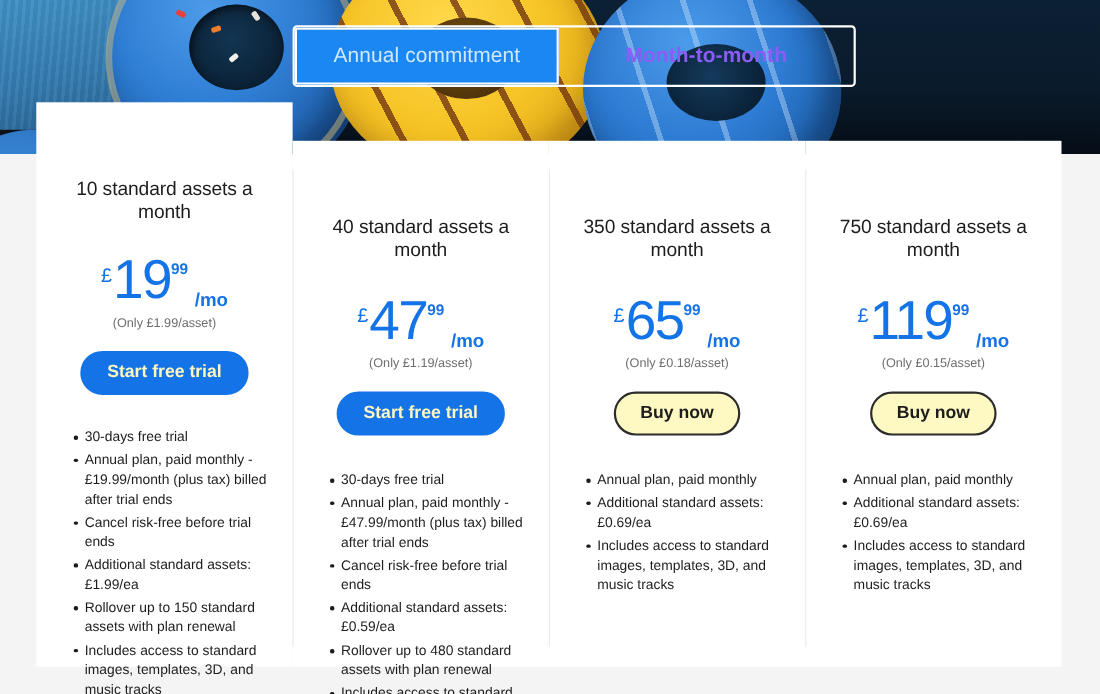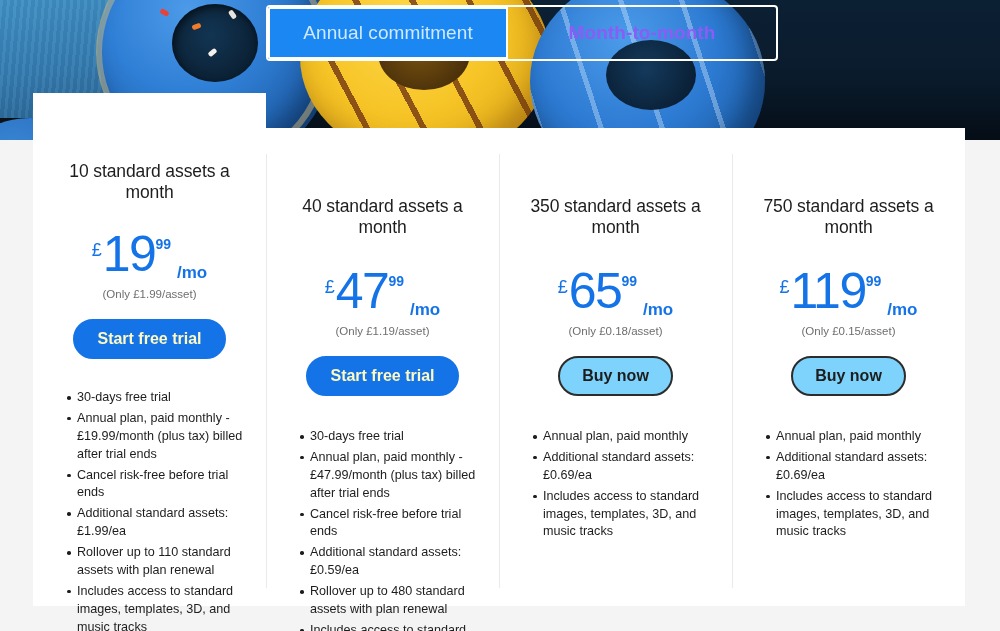--- a/index.html
+++ b/index.html
@@ -112,21 +112,21 @@
     position:absolute; left:76px; top:66px;
     width:90px;height:70px;border-radius:50%;
     background: radial-gradient(circle at 45% 40%, #143a5d 0%, #0a2036 75%);
   }
   
   .spr { position:absolute; border-radius:2px; }
 
   
   .toggle {
     position: absolute;
-    left: 266px; top: 5px;
+    left: 266px; top: 23px;
     height: 56px;
     display: flex;
     border: 2px solid #ffffff;
     border-radius: 4px;
     box-sizing: border-box;
     overflow: hidden;
     z-index: 30;
   }
   .toggle-btn {
     display: flex;
@@ -246,21 +246,21 @@
     font-family: "Liberation Sans", sans-serif;
     line-height: 1;
   }
   .cta.primary {
     background: #1473e6;
     color: #fef9c3;
     border: 2px solid #1473e6;
     font-weight: 700;
   }
   .cta.secondary {
-    background: #7dd3fc;
+    background: #fef9c3;
     color: #1d1d1d;
     border: 2px solid #2c2c2c;
     font-weight: 700;
     text-align: center;
   }
 
   .features {
     margin: 30px 0 0 0;
     padding: 0 0 0 16px;
     list-style: none;
@@ -331,21 +331,21 @@
         <div class="price-note">(Only £1.99/asset)</div>
       </div>
       <div class="cta-wrap">
         <button class="cta primary">Start free trial</button>
       </div>
       <ul class="features">
         <li>30-days free trial</li>
         <li>Annual plan, paid monthly - £19.99/month (plus tax) billed after trial ends</li>
         <li>Cancel risk-free before trial ends</li>
         <li>Additional standard assets: £1.99/ea</li>
-        <li>Rollover up to 110 standard assets with plan renewal</li>
+        <li>Rollover up to 150 standard assets with plan renewal</li>
         <li>Includes access to standard images, templates, 3D, and music tracks</li>
       </ul>
     </div>
 
     <div class="card short">
       <h2 class="card-title">40 standard assets a month</h2>
       <div class="price-block">
         <span class="price-row">
           <span class="cur">£</span>
           <span class="amt">47</span>

